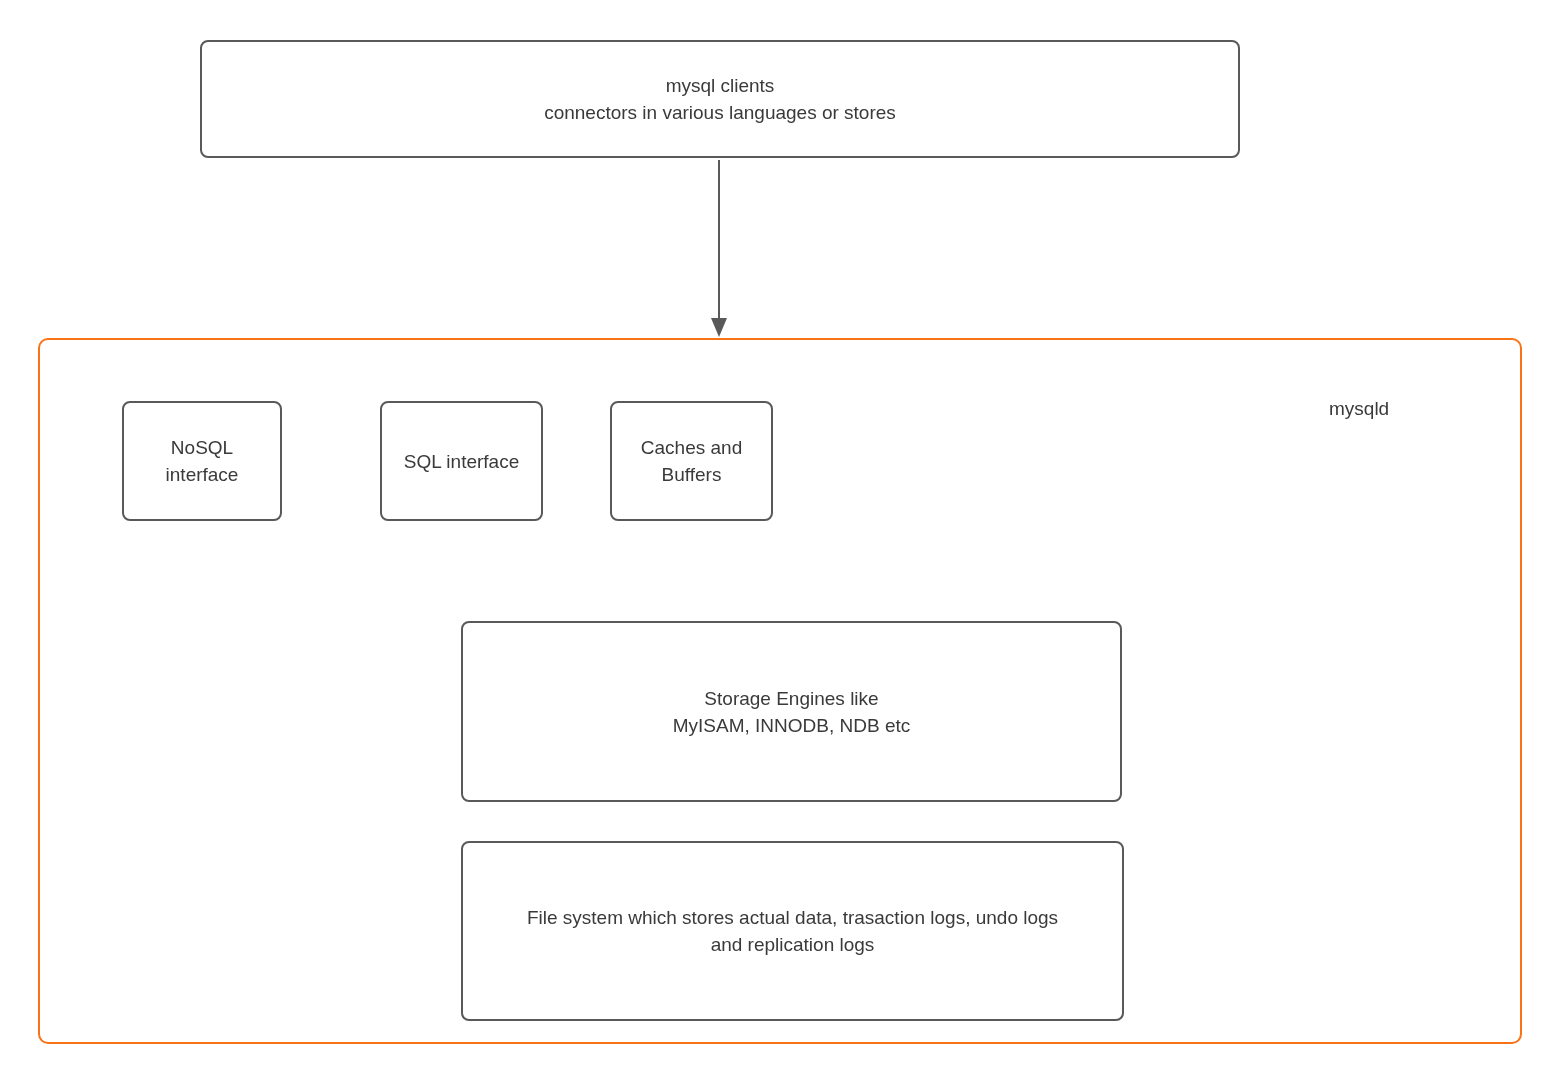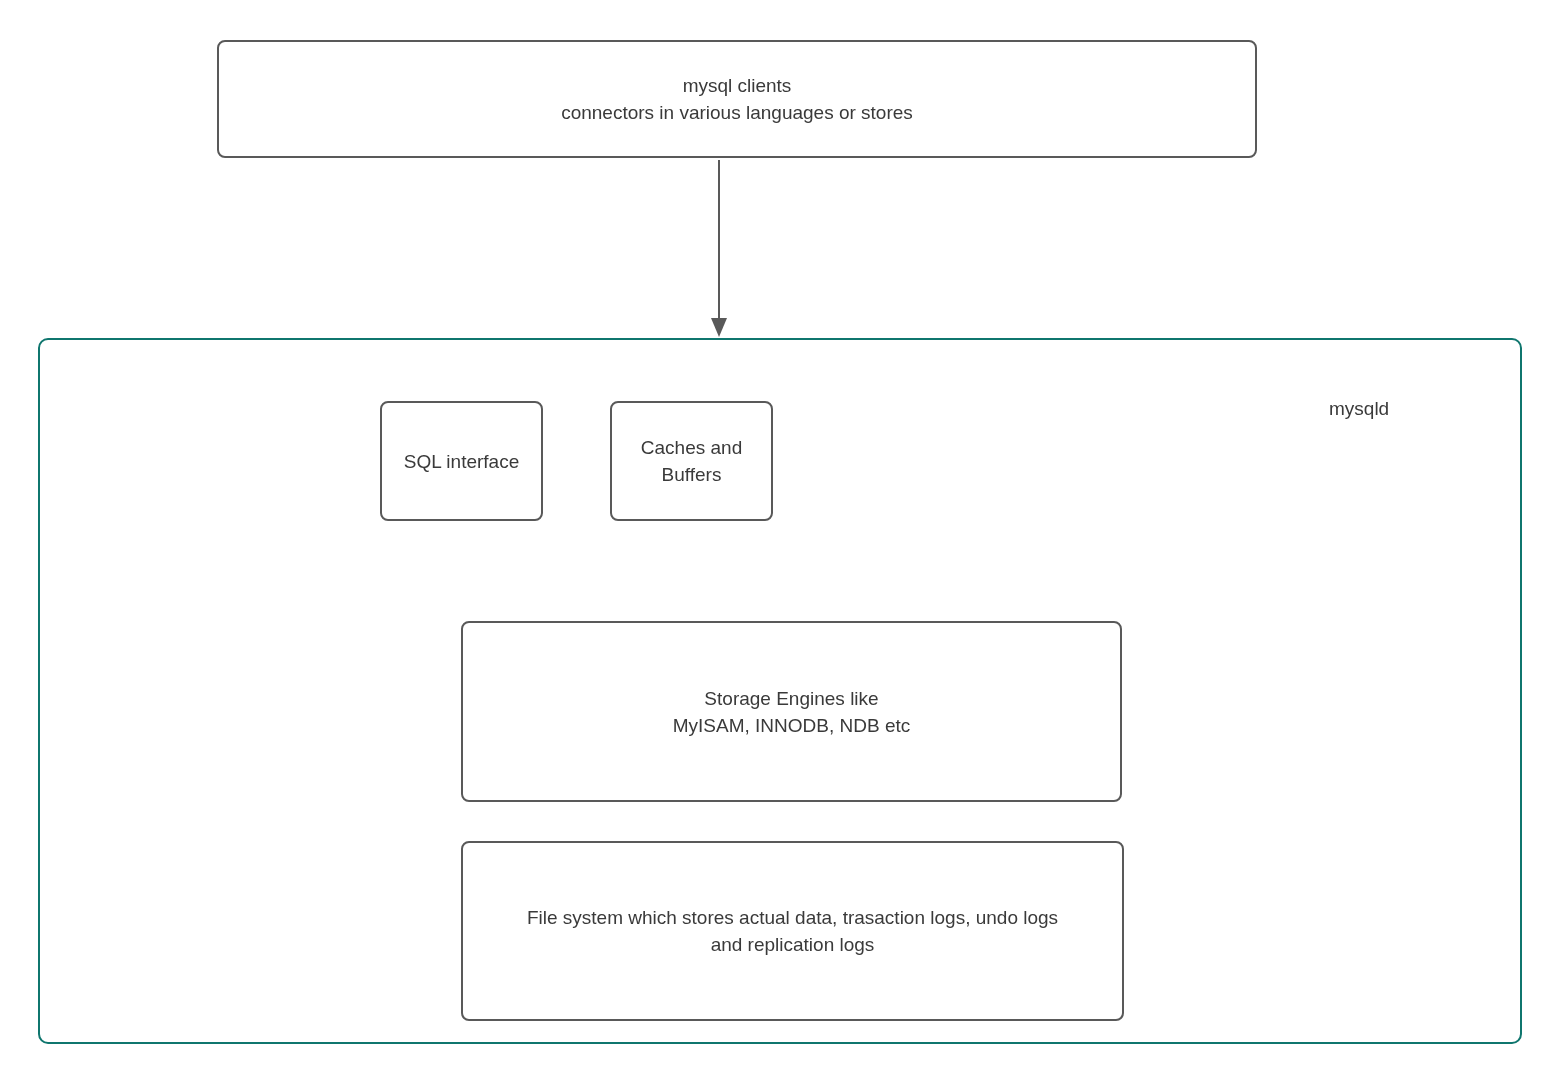--- a/index.html
+++ b/index.html
@@ -25,21 +25,21 @@
     display: flex;
     flex-direction: column;
     align-items: center;
     justify-content: center;
     text-align: center;
     font-size: 19px;
     line-height: 27px;
     color: #3a3a3a;
   }
   
-  .clients-box { left: 200px; top: 40px; width: 1040px; height: 118px; margin-left: 17px; }
+  .clients-box { left: 200px; top: 40px; width: 1040px; height: 118px; }
   
   .arrow-line {
     position: absolute;
     left: 718px; top: 160px;
     width: 2px; height: 160px;
     background: #595959;
   }
   .arrow-head {
     position: absolute;
     left: 711px; top: 318px;
@@ -47,21 +47,21 @@
     border-left: 8px solid transparent;
     border-right: 8px solid transparent;
     border-top: 19px solid #595959;
   }
   
   .mysqld-container {
     position: absolute;
     left: 38px; top: 338px;
     width: 1484px; height: 706px;
     box-sizing: border-box;
-    border: 2px solid #0f766e;
+    border: 2px solid #f97316;
     border-radius: 10px;
     background: #ffffff;
   }
   .mysqld-label {
     position: absolute;
     left: 1289px; top: 58px;
     font-size: 19px;
     color: #3a3a3a;
   }
   
@@ -86,20 +86,23 @@
     <span class="line">connectors in various languages or stores</span>
   </div>
 
   <div class="arrow-line"></div>
   <div class="arrow-head"></div>
 
   <div class="mysqld-container">
 
     <span class="mysqld-label">mysqld</span>
 
+    <div class="node component c0">
+      <span>NoSQL interface</span>
+    </div>
     <div class="node component c1">
       <span>SQL interface</span>
     </div>
     <div class="node component c2">
       <span>Caches and Buffers</span>
     </div>
 
     <div class="node storage-box">
       <span class="line">Storage Engines like</span>
       <span class="line">MyISAM, INNODB, NDB etc</span>

